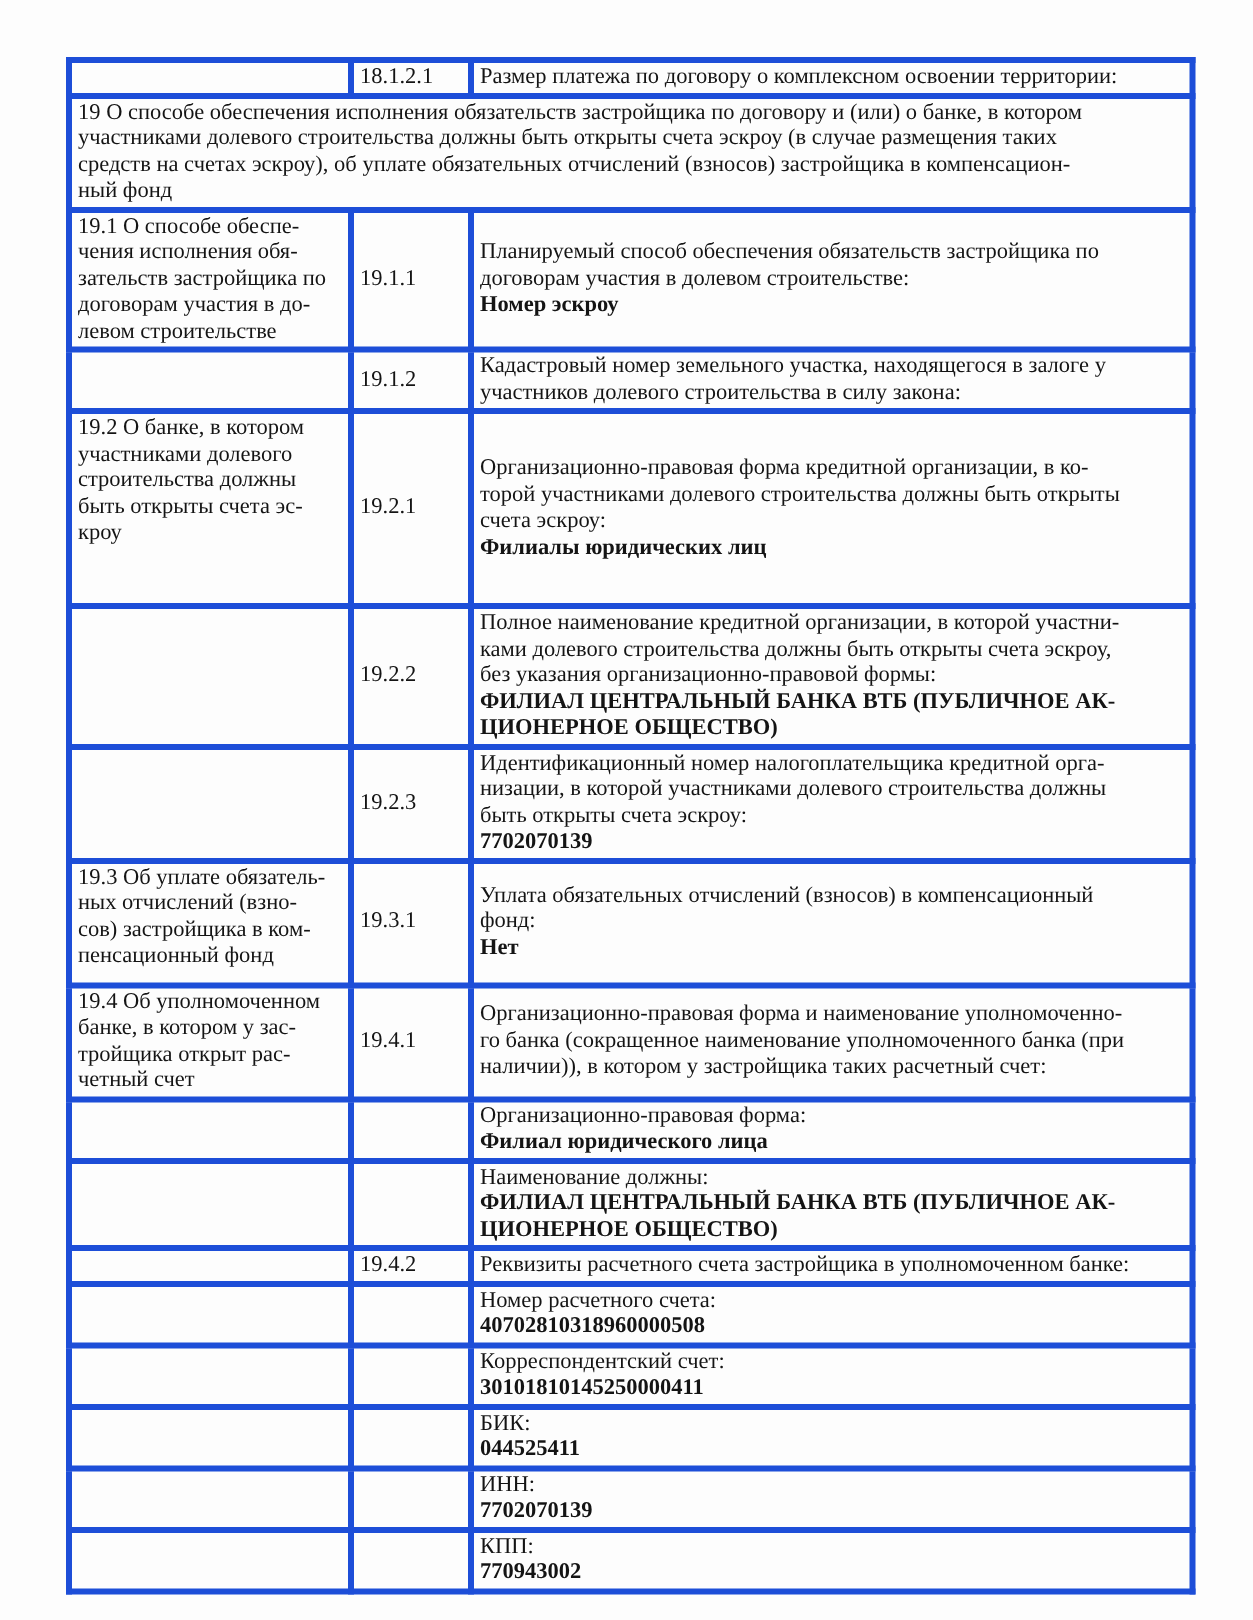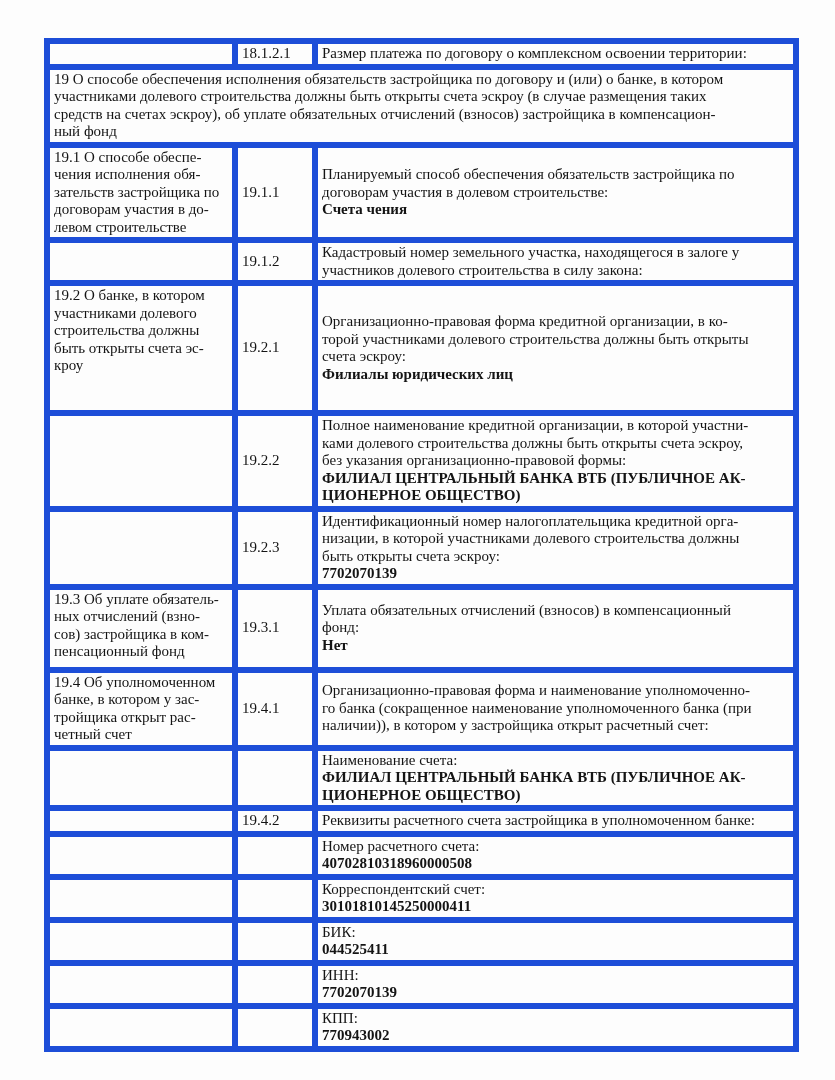--- a/index.html
+++ b/index.html
@@ -19,21 +19,21 @@
   }
   table.decl {
     position: absolute;
     left: 44px;
     top: 38px;
     width: 749px;
     border-collapse: collapse;
     table-layout: fixed;
   }
   table.decl td {
-    border: 6px solid #1d4ed8;
+    border: 4px solid #1d4ed8;
     font-size: 15px;
     line-height: 17.5px;
     padding: 1px 4px;
     overflow: hidden;
     word-wrap: break-word;
   }
   td.topic {
     vertical-align: top;
     white-space: pre-line;
     line-height: 18px;
@@ -108,21 +108,21 @@
     <tr class="r2">
       <td class="topic">19.1 О способе обеспе-
 чения исполнения обя-
 зательств застройщика по
 договорам участия в до-
 левом строительстве</td>
       <td class="num">19.1.1</td>
       <td class="content">
         <div class="lbl">Планируемый способ обеспечения обязательств застройщика по
 договорам участия в долевом строительстве:</div>
-        <div class="val">Счета чения</div>
+        <div class="val">Номер эскроу</div>
       </td>
     </tr>
 
     <tr class="r3">
       <td class="topic"></td>
       <td class="num">19.1.2</td>
       <td class="content">
         <div class="lbl">Кадастровый номер земельного участка, находящегося в залоге у
 участников долевого строительства в силу закона:</div>
         <div class="val"></div>
@@ -182,31 +182,39 @@
 
     <tr class="r8">
       <td class="topic">19.4 Об уполномоченном
 банке, в котором у зас-
 тройщика открыт рас-
 четный счет</td>
       <td class="num">19.4.1</td>
       <td class="content">
         <div class="lbl">Организационно-правовая форма и наименование уполномоченно-
 го банка (сокращенное наименование уполномоченного банка (при
-наличии)), в котором у застройщика открыт расчетный счет:</div>
-        <div class="val"></div>
-      </td>
-    </tr>
-
+наличии)), в котором у застройщика таких расчетный счет:</div>
+        <div class="val"></div>
+      </td>
+    </tr>
+
+    <tr class="r9">
+      <td class="topic"></td>
+      <td class="num"></td>
+      <td class="content">
+        <div class="lbl">Организационно-правовая форма:</div>
+        <div class="val">Филиал юридического лица</div>
+      </td>
+    </tr>
 
     <tr class="r10">
       <td class="topic"></td>
       <td class="num"></td>
       <td class="content">
-        <div class="lbl">Наименование счета:</div>
+        <div class="lbl">Наименование должны:</div>
         <div class="val">ФИЛИАЛ ЦЕНТРАЛЬНЫЙ БАНКА ВТБ (ПУБЛИЧНОЕ АК-
 ЦИОНЕРНОЕ ОБЩЕСТВО)</div>
       </td>
     </tr>
 
     <tr class="r11">
       <td class="topic"></td>
       <td class="num">19.4.2</td>
       <td class="content">
         <div class="lbl">Реквизиты расчетного счета застройщика в уполномоченном банке:</div>

